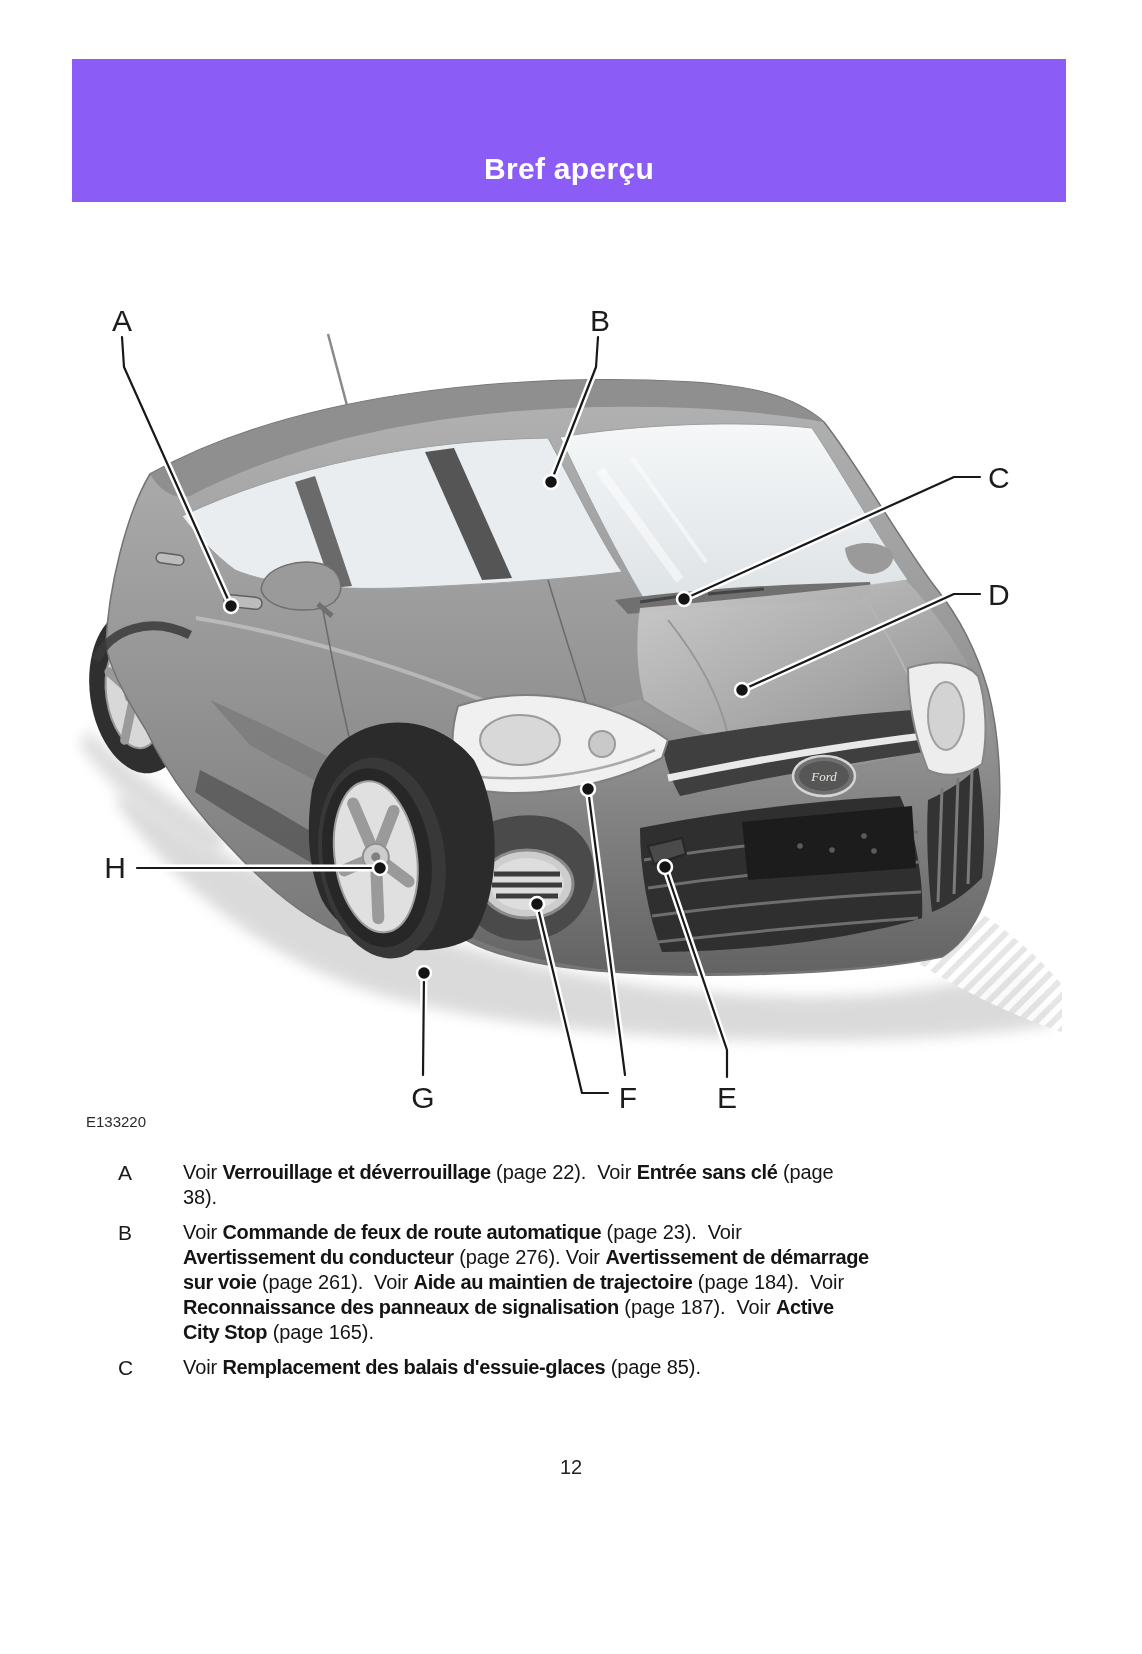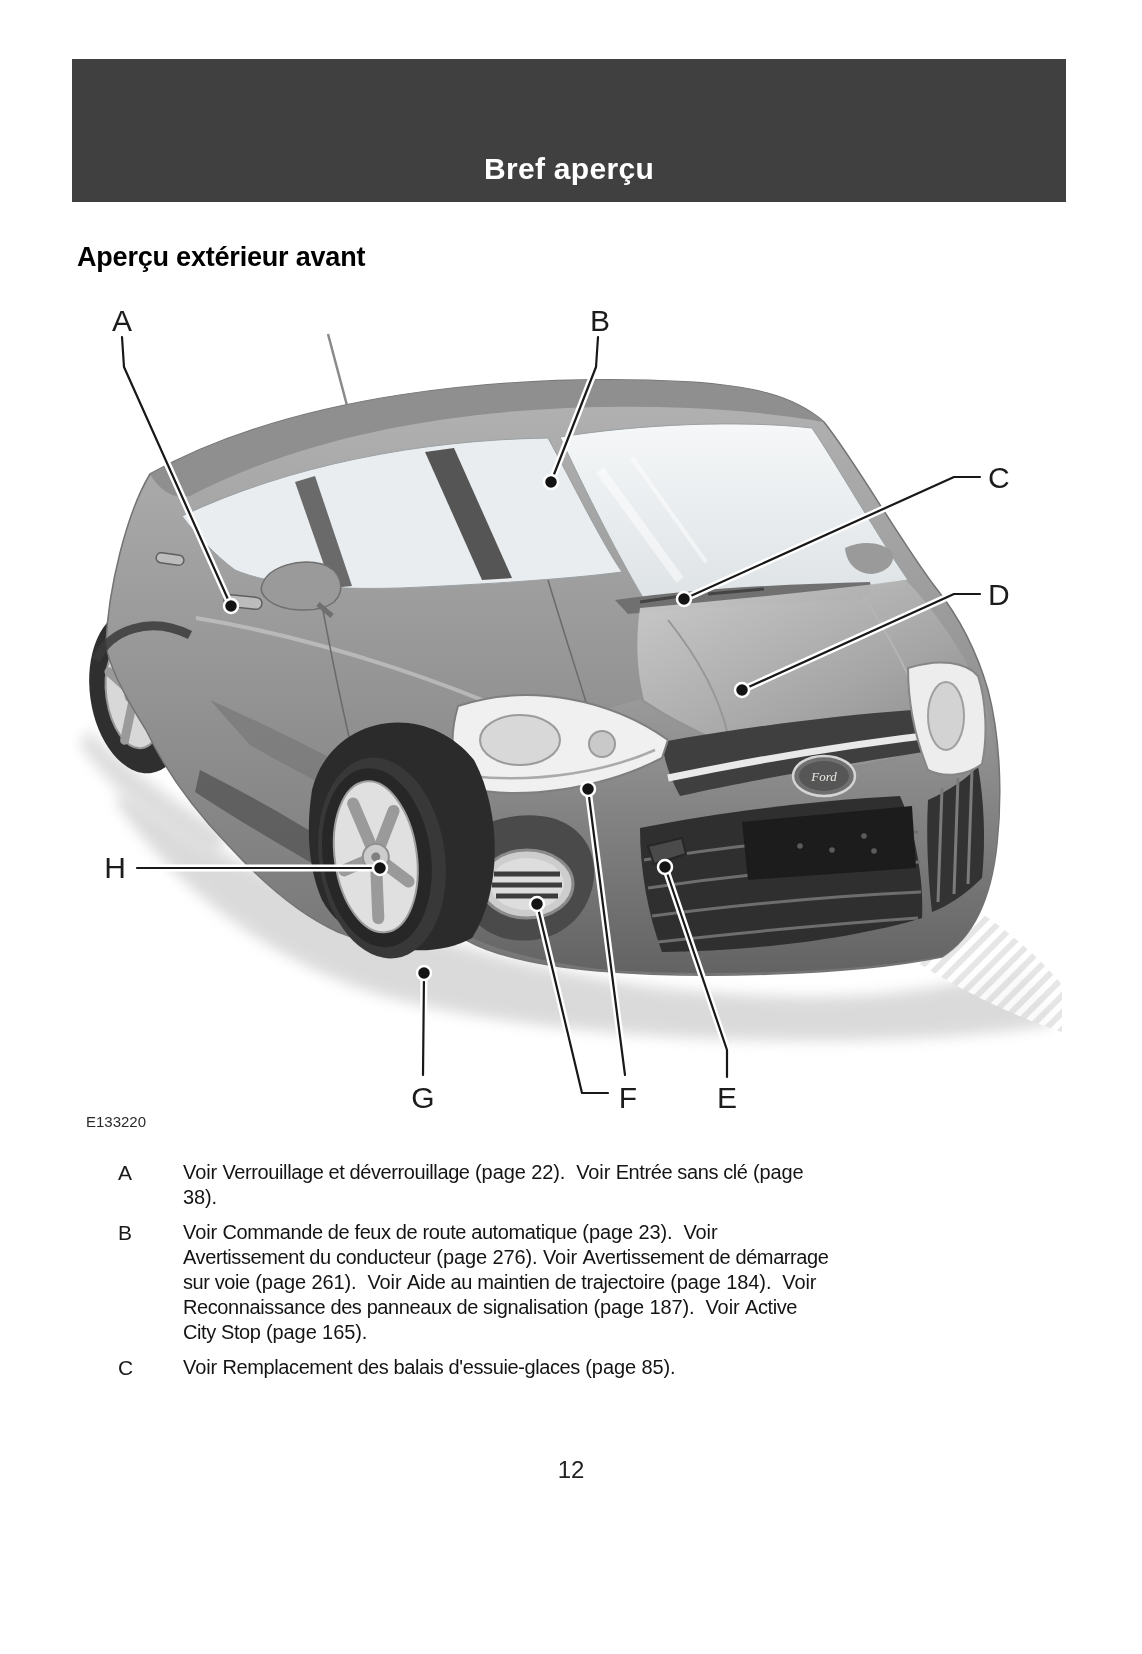--- a/index.html
+++ b/index.html
@@ -3,54 +3,53 @@
 <meta charset="utf-8">
 <style>
   html,body { margin:0; padding:0; background:#e8e8e8; }
   .page {
     position:relative; width:1142px; height:1654px; background:#ffffff;
     font-family:"Liberation Sans","DejaVu Sans",sans-serif; color:#111;
     margin:0 auto; overflow:hidden;
   }
   .header-bar {
     position:absolute; left:72px; top:59px; width:994px; height:127px;
-    background:#404040; display:flex; justify-content:center; align-items:flex-end;
+    background:#8b5cf6; display:flex; justify-content:center; align-items:flex-end;
     padding-bottom:16px;
   }
   .header-title {
     color:#fff; font-size:30px; font-weight:bold; letter-spacing:.3px;
   }
   .section-heading {
     position:absolute; left:77px; top:242px; font-size:27px; font-weight:bold;
     color:#000; letter-spacing:-.2px;
   }
   .figure-svg { position:absolute; left:60px; top:278px; }
   .cal { font-size:30px; fill:#1c1c1c; }
   .figcode { font-size:15px; fill:#2a2a2a; }
   .badge-txt { font-size:13px; fill:#eceae2; font-style:italic; font-family:"Liberation Serif","DejaVu Serif",serif; }
   .lead-casing { stroke:#ffffff; stroke-width:7; fill:none; stroke-linejoin:round; stroke-linecap:round; }
   .lead { stroke:#181818; stroke-width:2.2; fill:none; stroke-linejoin:round; stroke-linecap:round; }
   .dot { fill:#141414; stroke:#ffffff; stroke-width:2.5; }
   .legend { position:absolute; left:118px; top:1160px; width:950px; }
   .legend-row { display:flex; align-items:flex-start; margin-bottom:10px; }
   .legend-letter { width:65px; flex:0 0 65px; font-size:21px; line-height:25px; color:#1a1a1a; }
   .legend-text { flex:1; font-size:20px; line-height:25px; color:#141414; white-space:pre-wrap; letter-spacing:-.1px; }
-  .legend-text b { font-weight:normal; letter-spacing:-.4px; }
-  .page-number { position:absolute; left:0; top:1456px; width:100%; text-align:center; font-size:24px; color:#222; }
+  .legend-text b { font-weight:bold; letter-spacing:-.4px; }
+  .page-number { position:absolute; left:0; top:1456px; width:100%; text-align:center; font-size:20px; color:#222; }
 </style>
 </head>
 <body>
 
 <div class="page">
 
   <div class="header-bar">
     <span class="header-title">Bref aperçu</span>
   </div>
 
-  <div class="section-heading">Aperçu extérieur avant</div>
 
   <svg class="figure-svg" width="1020" height="864" viewBox="60 278 1020 864" xmlns="http://www.w3.org/2000/svg">
     <defs>
       <linearGradient id="gBody" x1="0" y1="0" x2="0" y2="1">
         <stop offset="0" stop-color="#b3b3b3"></stop>
           <stop offset="0.55" stop-color="#929292"></stop>
           <stop offset="1" stop-color="#757575"></stop>
       </linearGradient>
       <linearGradient id="gHood" x1="0" y1="0" x2="1" y2="1">
         <stop offset="0" stop-color="#cdcdcd"></stop>

